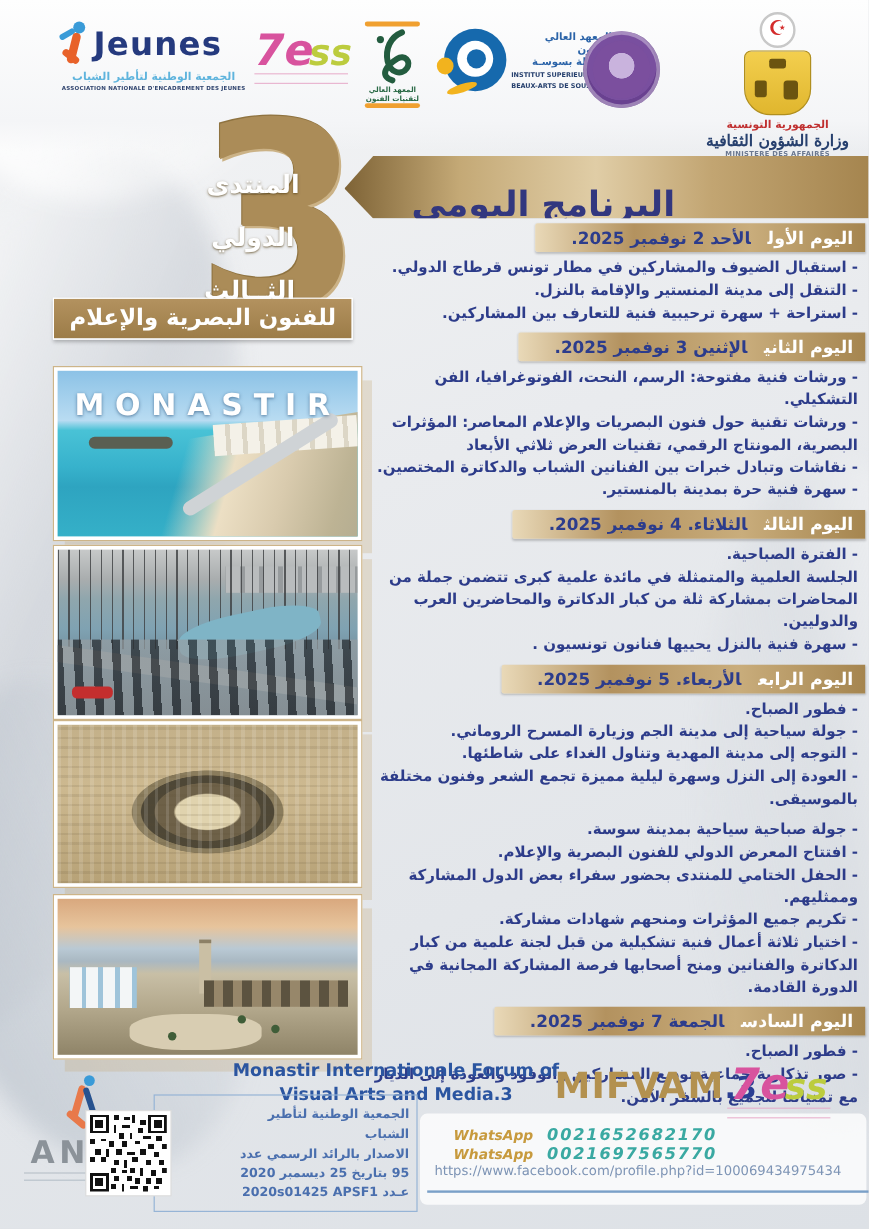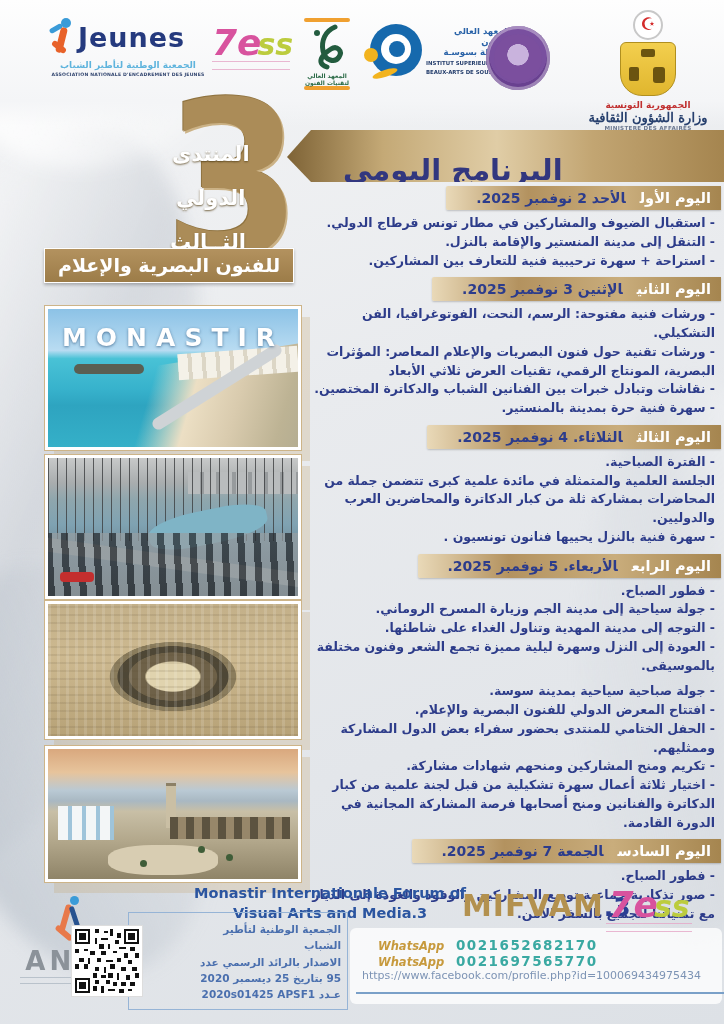--- a/index.html
+++ b/index.html
@@ -146,21 +146,21 @@
   
   .f-en{position:absolute;left:192px;top:884px;width:276px;text-align:center;
         color:#2b55a0;font-size:14.5px;font-weight:bold;line-height:1.35;}
   .mifvam{position:absolute;left:462px;top:888px;font-weight:bold;}
   .mifvam .g{color:#b3914f;font-size:30px;letter-spacing:1px;}
   .mifvam .b{color:#2b3f93;font-size:25px;}
   .f-panel{position:absolute;left:350px;right:2px;top:928px;height:76px;background:rgba(255,255,255,.78);border-radius:6px;}
   .wa-row{position:absolute;left:378px;width:260px;font-weight:bold;}
   .wa1{top:935px;} .wa2{top:951px;}
   .wa-l{color:#c79a3d;font-size:11.5px;font-style:italic;margin-right:6px;}
-  .wa-n{color:#3aa9a2;font-size:13.5px;letter-spacing:1.5px;}
+  .wa-n{color:#3aa9a2;font-size:13.5px;letter-spacing:1.5px;font-style:italic;}
   .fb{position:absolute;left:362px;top:969px;width:356px;color:#7d94b5;font-size:11px;}
   .fline2{position:absolute;left:356px;right:0;top:992px;height:2px;background:#7aa0c8;}
   .seiss-bot{left:606px;top:884px;width:86px;text-align:center;position:absolute;}
   
   .anej{position:absolute;left:14px;top:896px;width:108px;text-align:center;}
   .anej .fig{position:relative;width:40px;height:50px;margin:0 auto;}
   .anej .fig .head{position:absolute;left:22px;top:0;width:9px;height:9px;border-radius:50%;background:#3a9bd8;}
   .anej .fig .body{position:absolute;left:14px;top:8px;width:6px;height:30px;border-radius:3px;background:#e8794a;transform:rotate(16deg);}
   .anej .fig .arm{position:absolute;left:24px;top:10px;width:5px;height:22px;border-radius:3px;background:#27528f;transform:rotate(-18deg);}
   .anej .fig .leg{position:absolute;left:6px;top:34px;width:20px;height:6px;border-radius:3px;background:#e8794a;transform:rotate(40deg);}
@@ -324,22 +324,22 @@
           <div class="item">- التوجه إلى مدينة المهدية وتناول الغداء على شاطئها.</div>
           <div class="item">- العودة إلى النزل وسهرة ليلية مميزة تجمع الشعر وفنون مختلفة بالموسيقى.</div>
         </div>
     </section>
 
     <section class="day">
       <div class="items">
           <div class="item">- جولة صباحية سياحية بمدينة سوسة.</div>
           <div class="item">- افتتاح المعرض الدولي للفنون البصرية والإعلام.</div>
           <div class="item">- الحفل الختامي للمنتدى بحضور سفراء بعض الدول المشاركة وممثليهم.</div>
-          <div class="item">- تكريم ومنح المشاركين ومنحهم شهادات مشاركة.</div>
-          <div class="item">- اختيار ثلاثة أعمال سهرة تشكيلية من قبل لجنة علمية من كبار الدكاترة والفنانين ومنح أصحابها فرصة المشاركة المجانية في الدورة القادمة.</div>
+          <div class="item">- تكريم جميع المؤثرات ومنحهم شهادات مشاركة.</div>
+          <div class="item">- اختيار ثلاثة أعمال فنية تشكيلية من قبل لجنة علمية من كبار الدكاترة والفنانين ومنح أصحابها فرصة المشاركة المجانية في الدورة القادمة.</div>
         </div>
     </section>
 
     <section class="day">
       <div class="daybar">
         <span class="dayname">اليوم السادس</span><span class="daydate">الجمعة 7 نوفمبر 2025.</span>
       </div>
       <div class="items">
           <div class="item">- فطور الصباح.</div>
           <div class="item">- صور تذكارية جماعية توديع المشاركين والوفود والعودة إلى الديار مع تمنياتنا للجميع بالسفر الآمن.</div>

